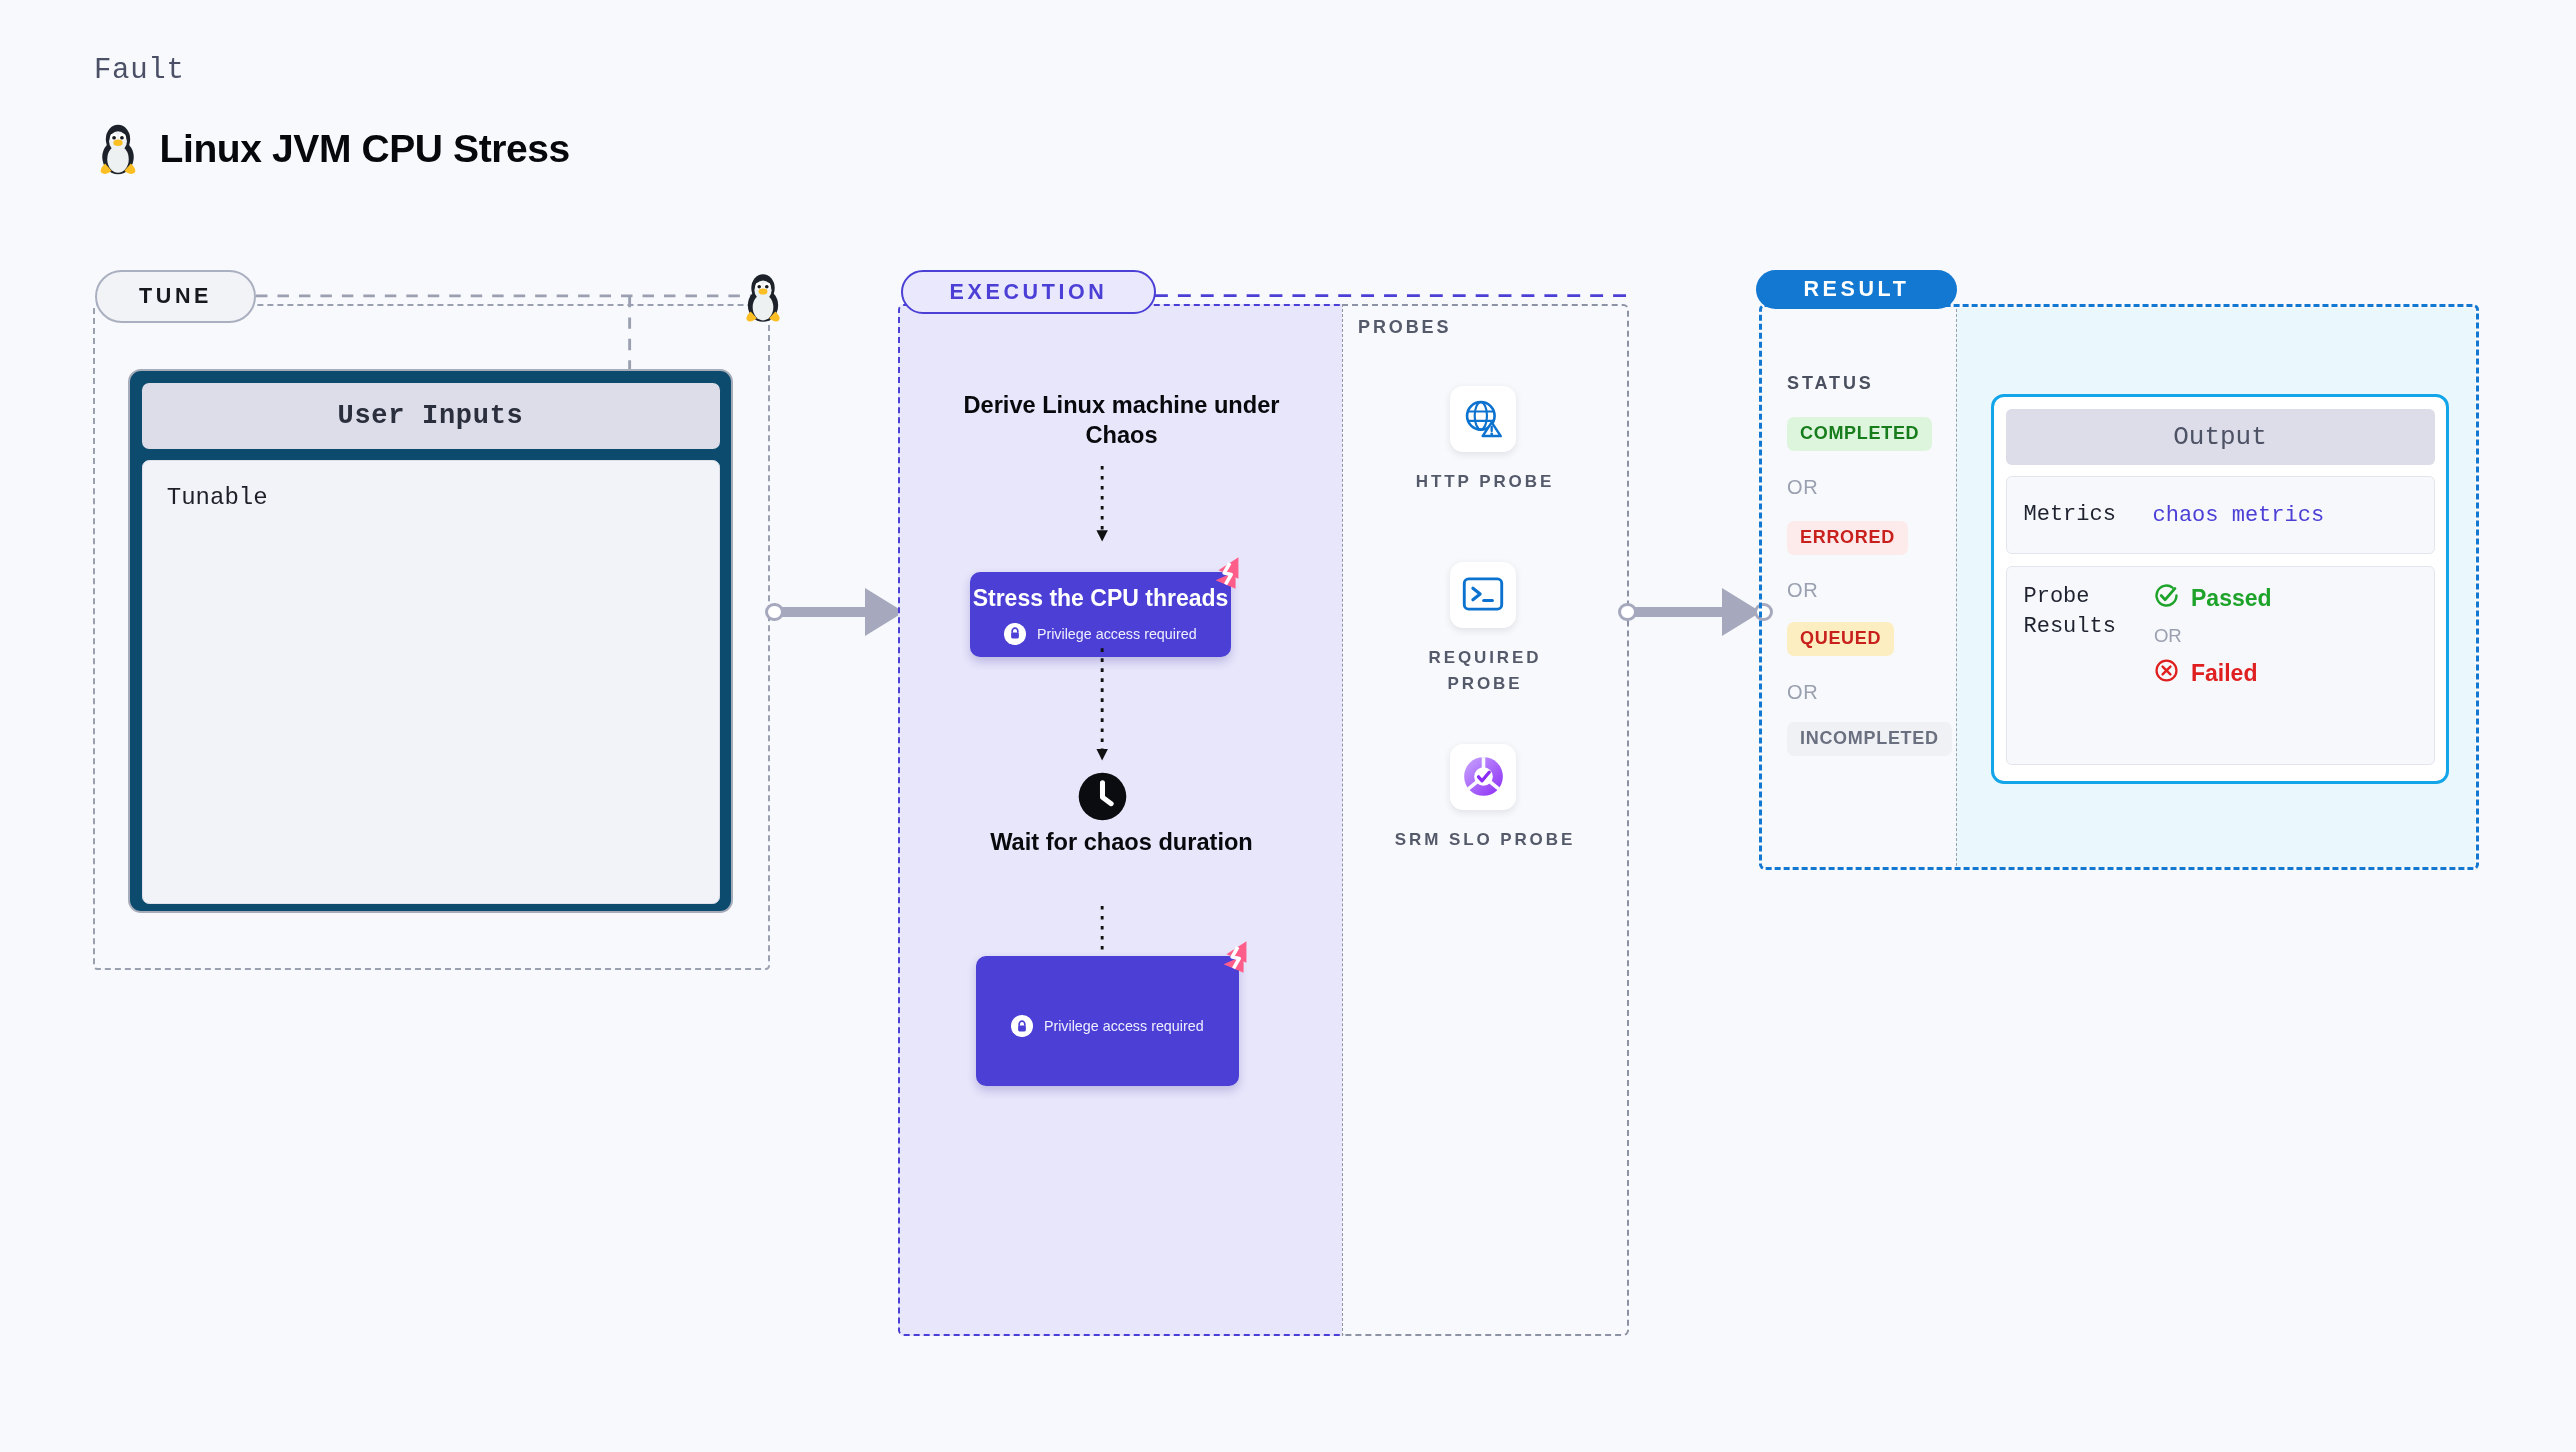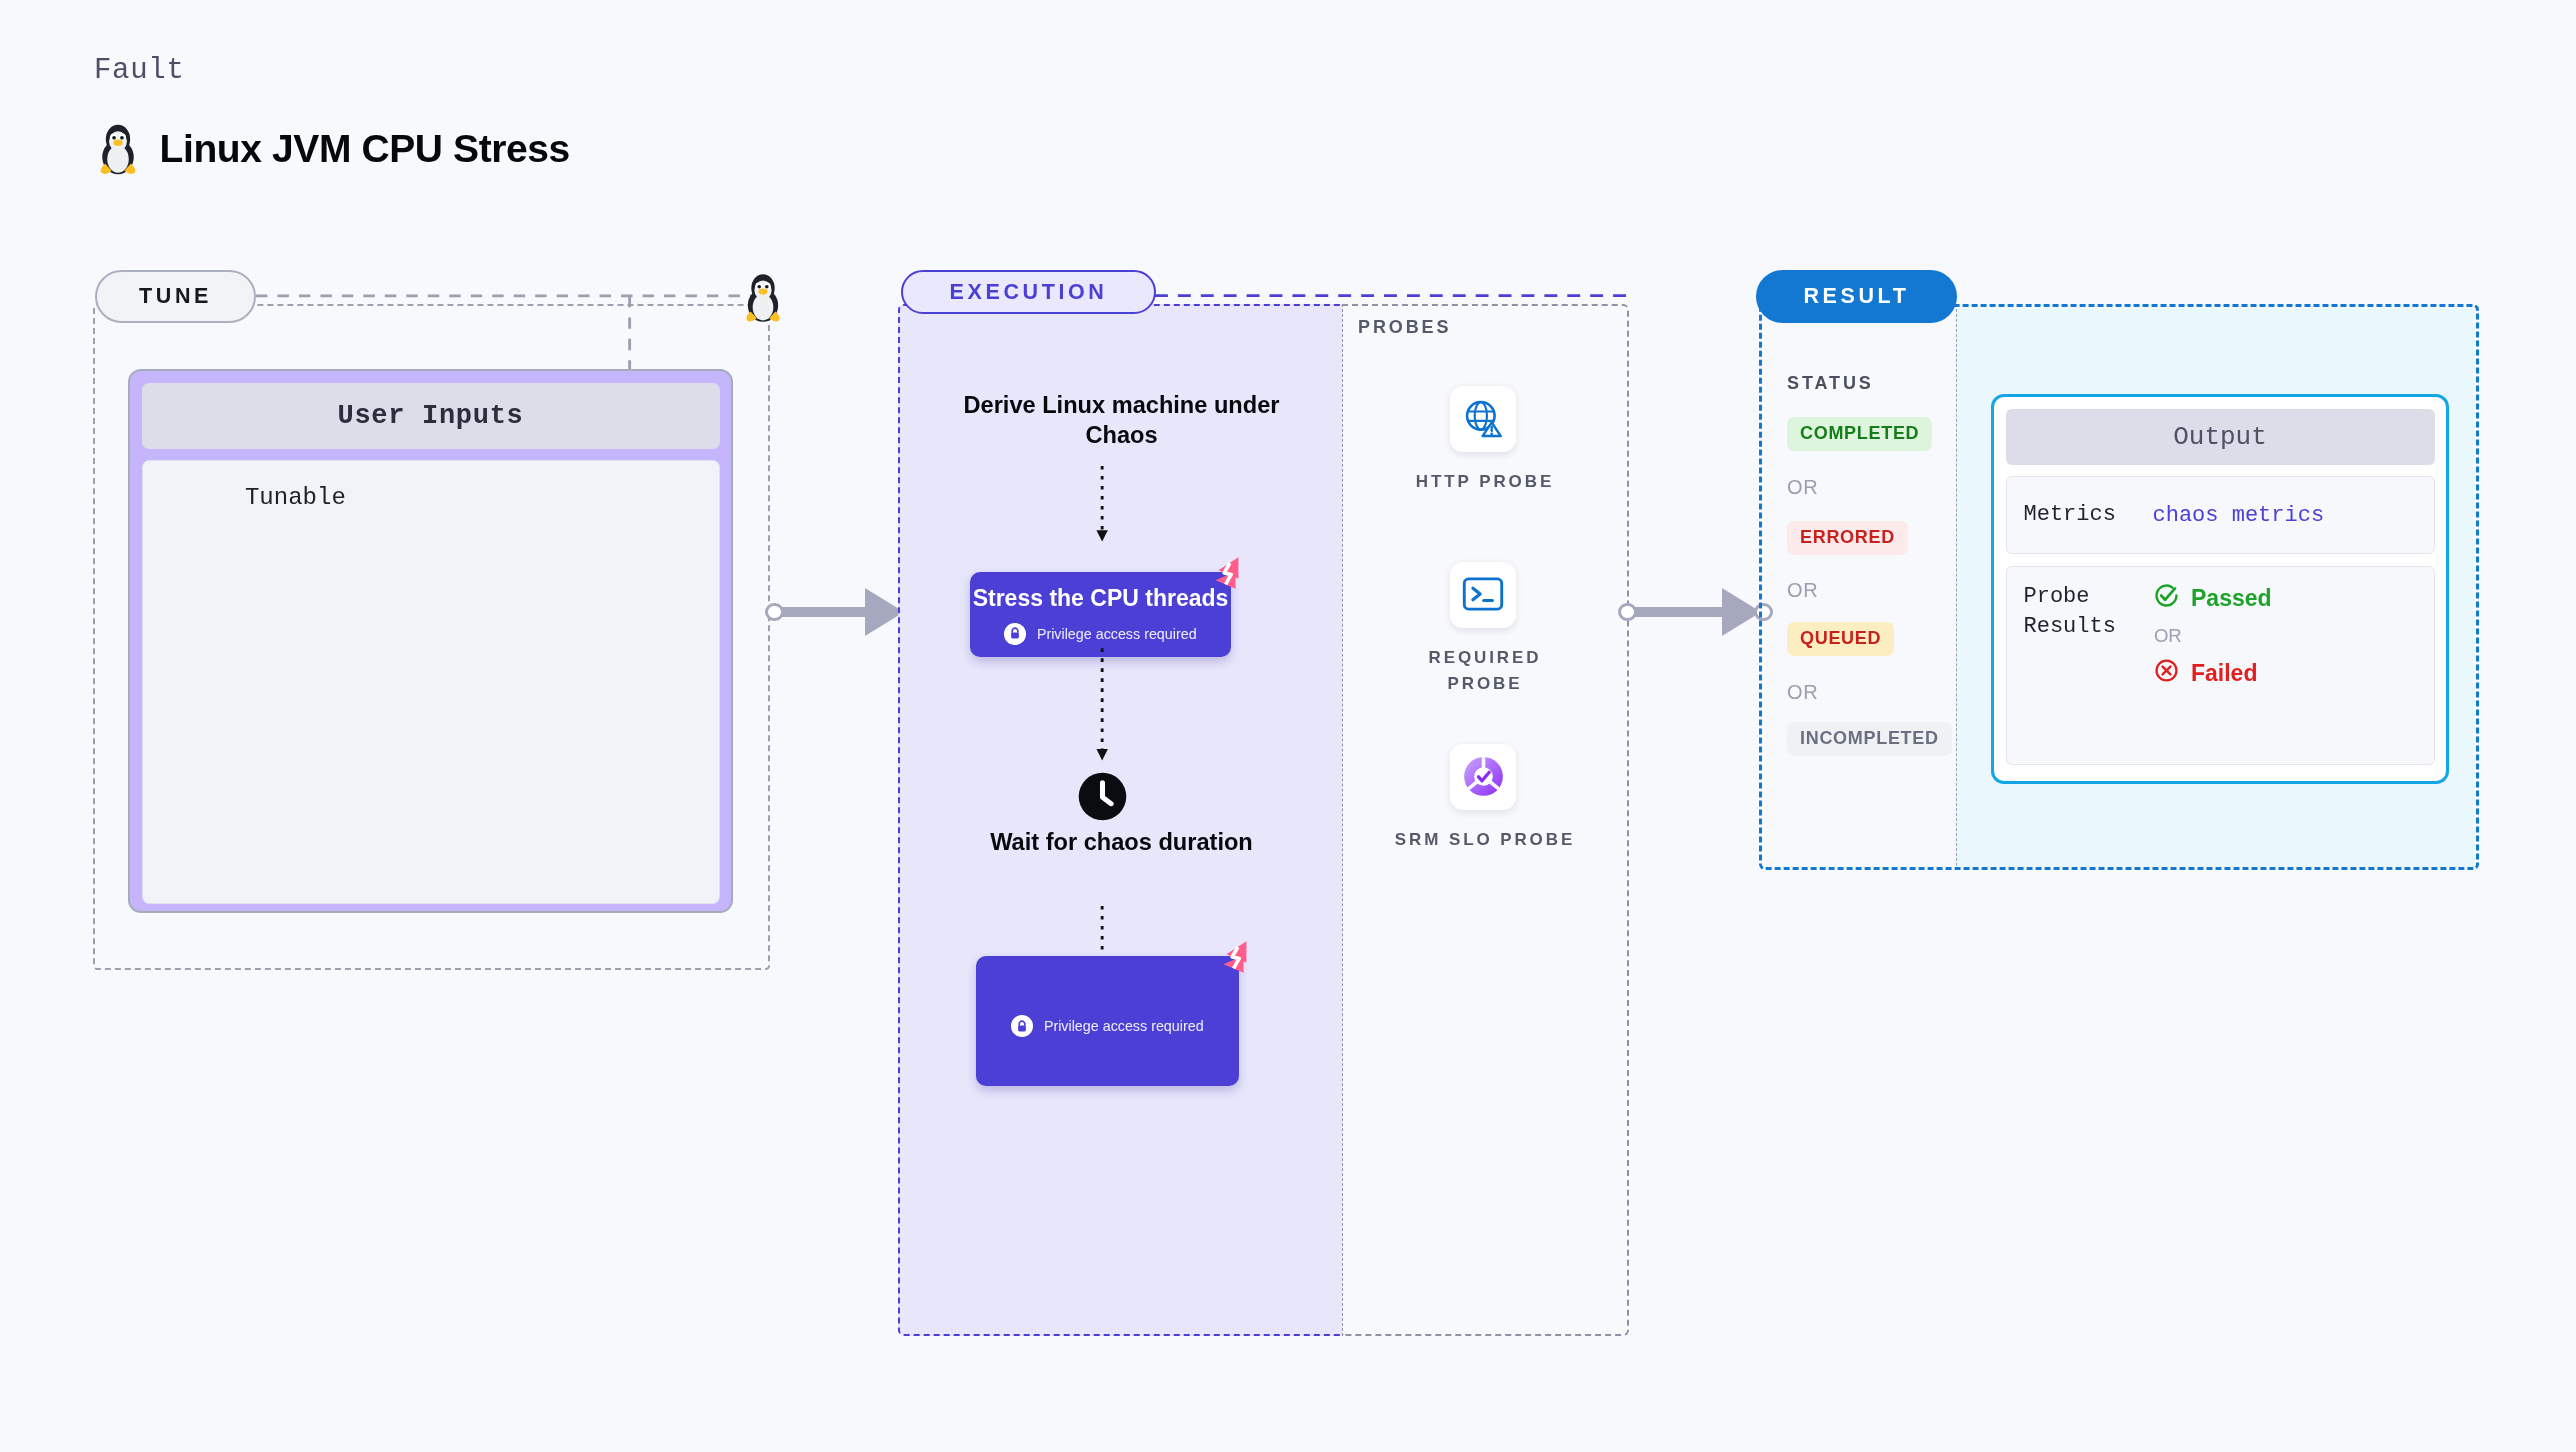--- a/index.html
+++ b/index.html
@@ -46,22 +46,22 @@
     left:93px;top:304px;width:677px;height:666px;
     border:2.1px dashed #9aa0b0;border-radius:4.3px;background:transparent;
   }
   #tune-pill{
     left:95px;top:270px;width:161px;height:53px;
     background:#f2f3f7;border:2.1px solid #aab0c0;
     color:#16181d;font-size:21.5px;
   }
   #user-inputs-card{
     position:absolute;left:128px;top:369px;width:605px;height:544px;
-    background:#c4b5fd;border:2.1px solid #a6acba;border-radius:13px;
-    box-sizing:border-box;padding:11.5px;text-align:right;
+    background:#0c4a6e;border:2.1px solid #a6acba;border-radius:13px;
+    box-sizing:border-box;padding:11.5px;
   }
   #user-inputs-header{
     height:66px;background:#dcdde8;border-radius:7.2px;
     display:flex;align-items:center;justify-content:center;
     font-family:"Liberation Mono",monospace;font-size:27px;
     color:#2b2f3d;font-weight:bold;letter-spacing:0.7px;
   }
   #tunable-body{
     margin-top:11.5px;height:444px;background:#f2f3f8;
     border:1.4px solid #dfe1ea;border-radius:7.2px;
@@ -142,21 +142,21 @@
   }
   #result-fill{
     position:absolute;left:1956px;top:308px;width:519px;height:559px;
     background:#eaf8fd;border-radius:0 4.3px 4.3px 0;
   }
   #result-divider{
     position:absolute;left:1956px;top:309px;width:0;height:557px;
     border-left:1.4px dashed #9aa0b0;
   }
   #result-pill{
-    left:1756px;top:270px;width:201px;height:53px;
+    left:1756px;top:270px;width:201px;height:39px;
     background:#1378d1;border:none;color:#fff;font-size:21.5px;
   }
   #status-label{
     position:absolute;left:1787px;top:373px;
     font-size:18px;color:#4b5061;letter-spacing:2.9px;font-weight:bold;
   }
   .status-badge{
     position:absolute;border-radius:7.2px;padding:6.4px 13px;
     font-size:18px;font-weight:bold;letter-spacing:0.7px;
   }

